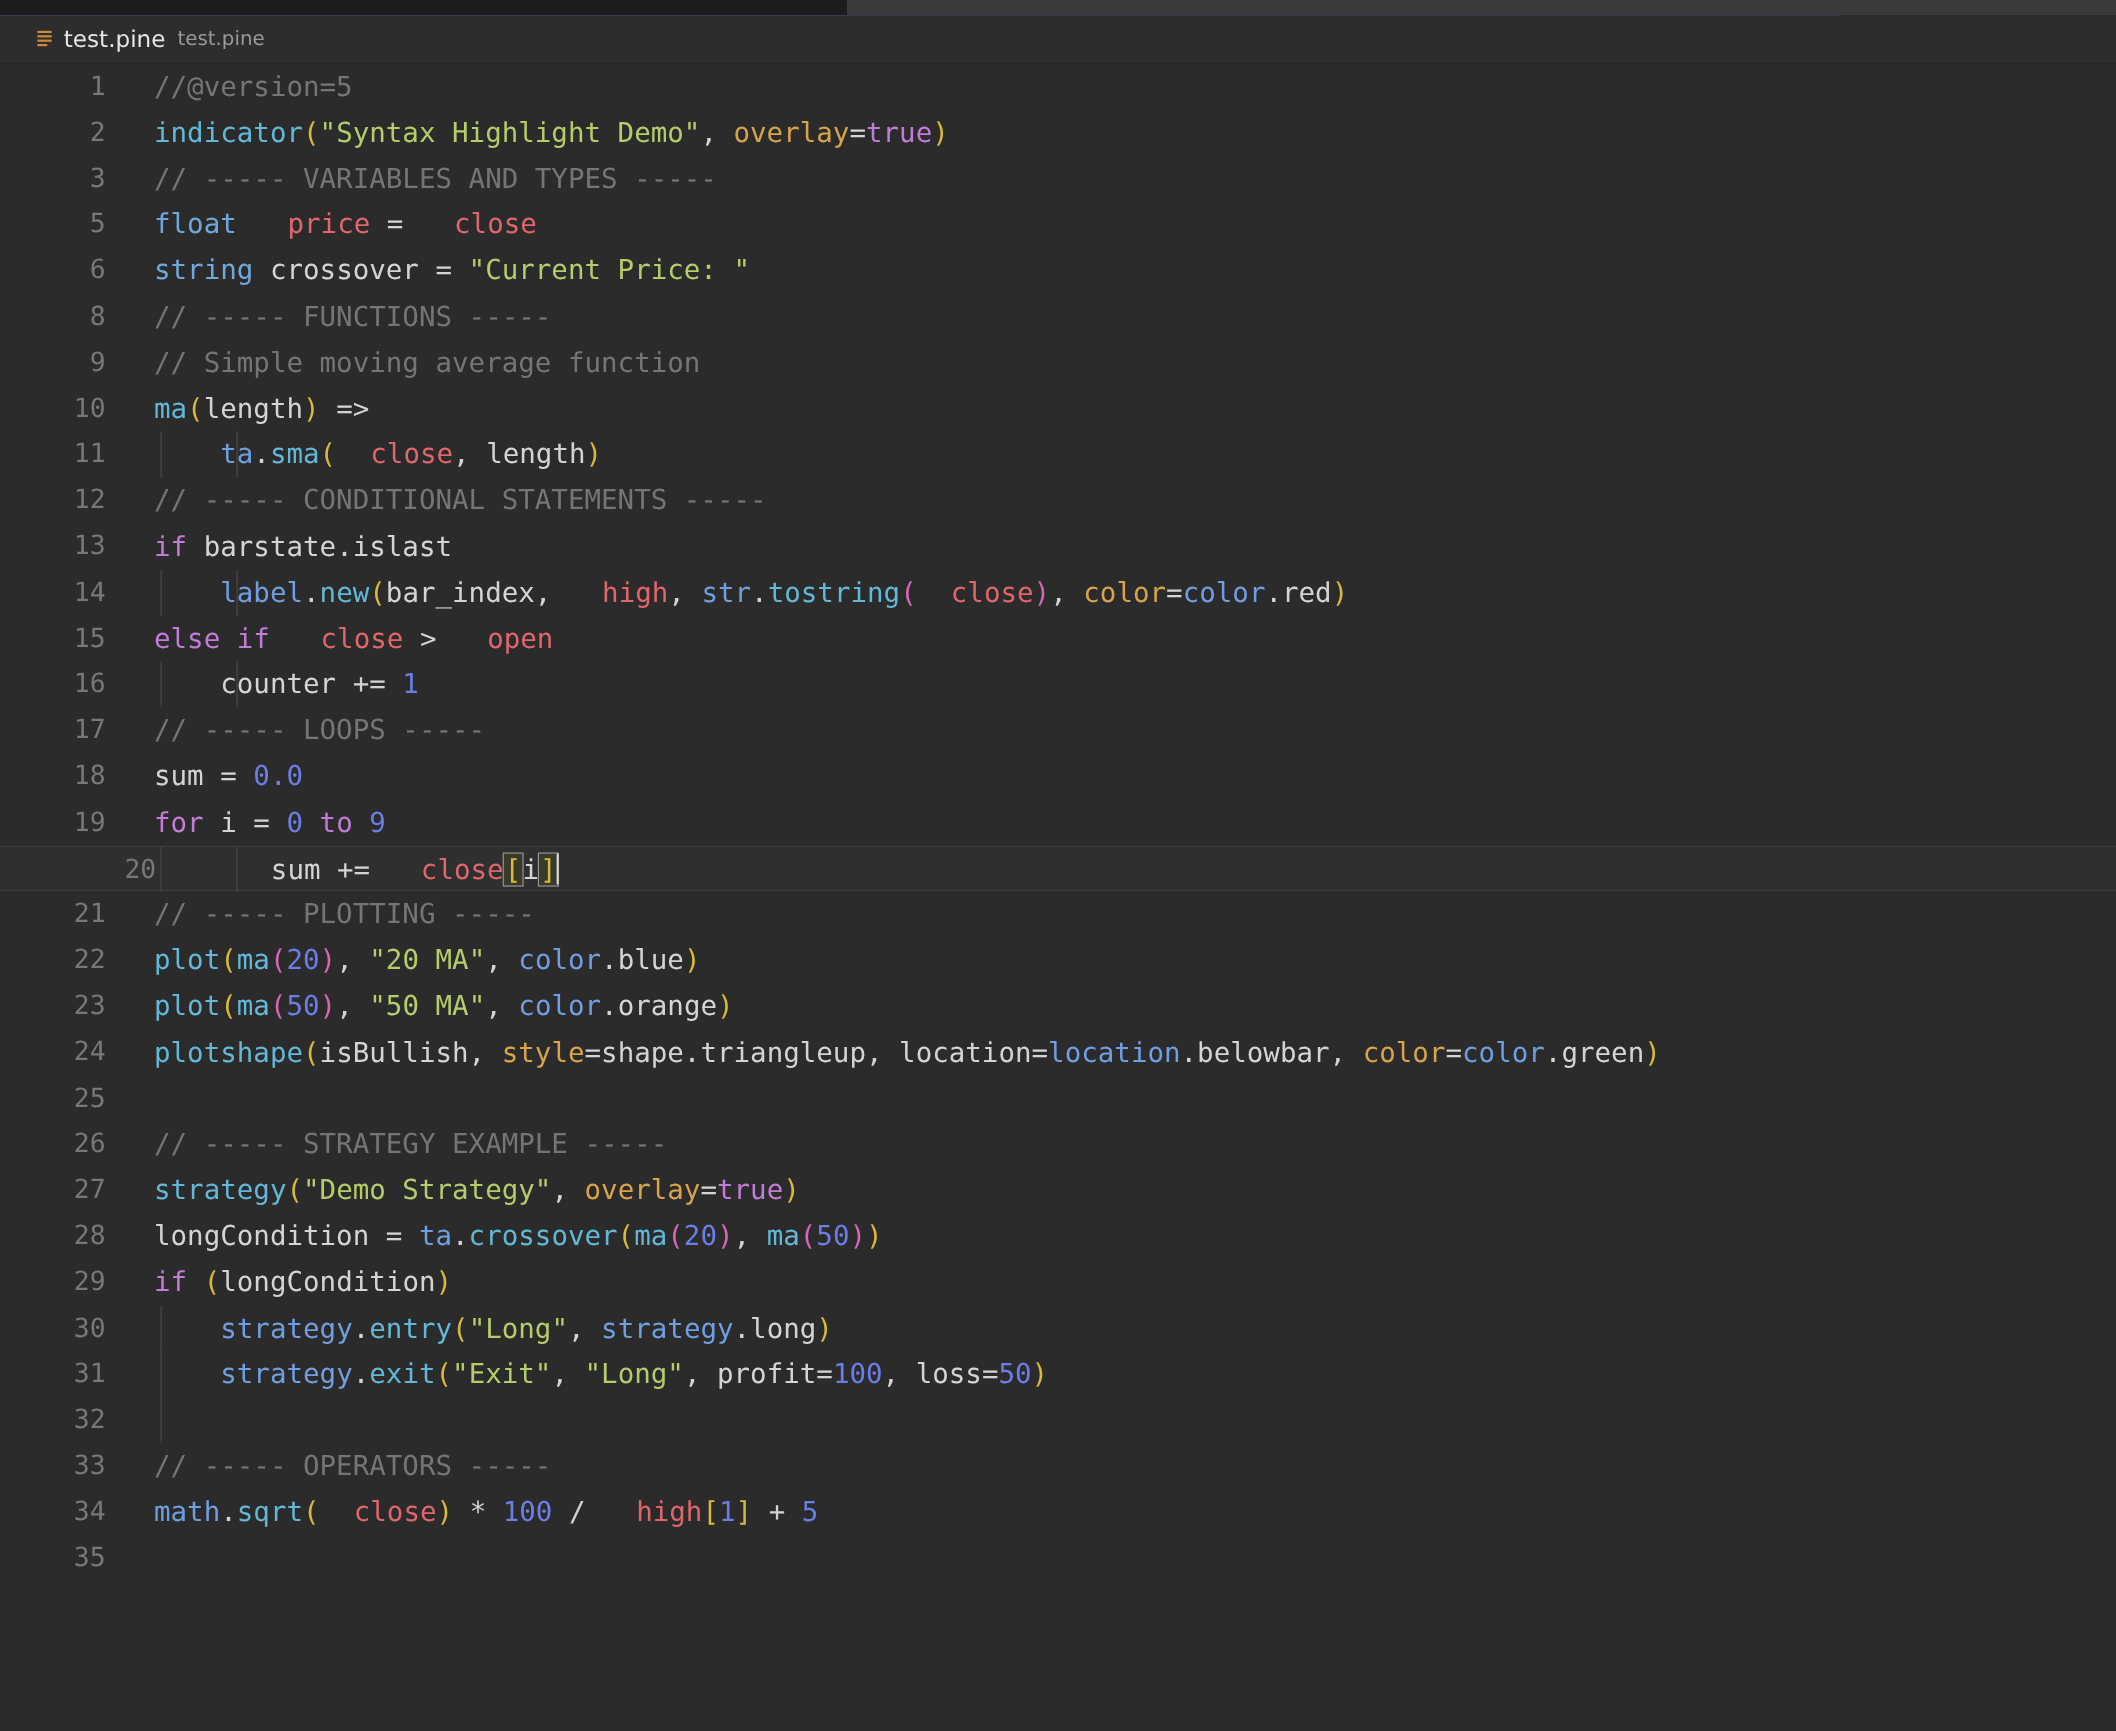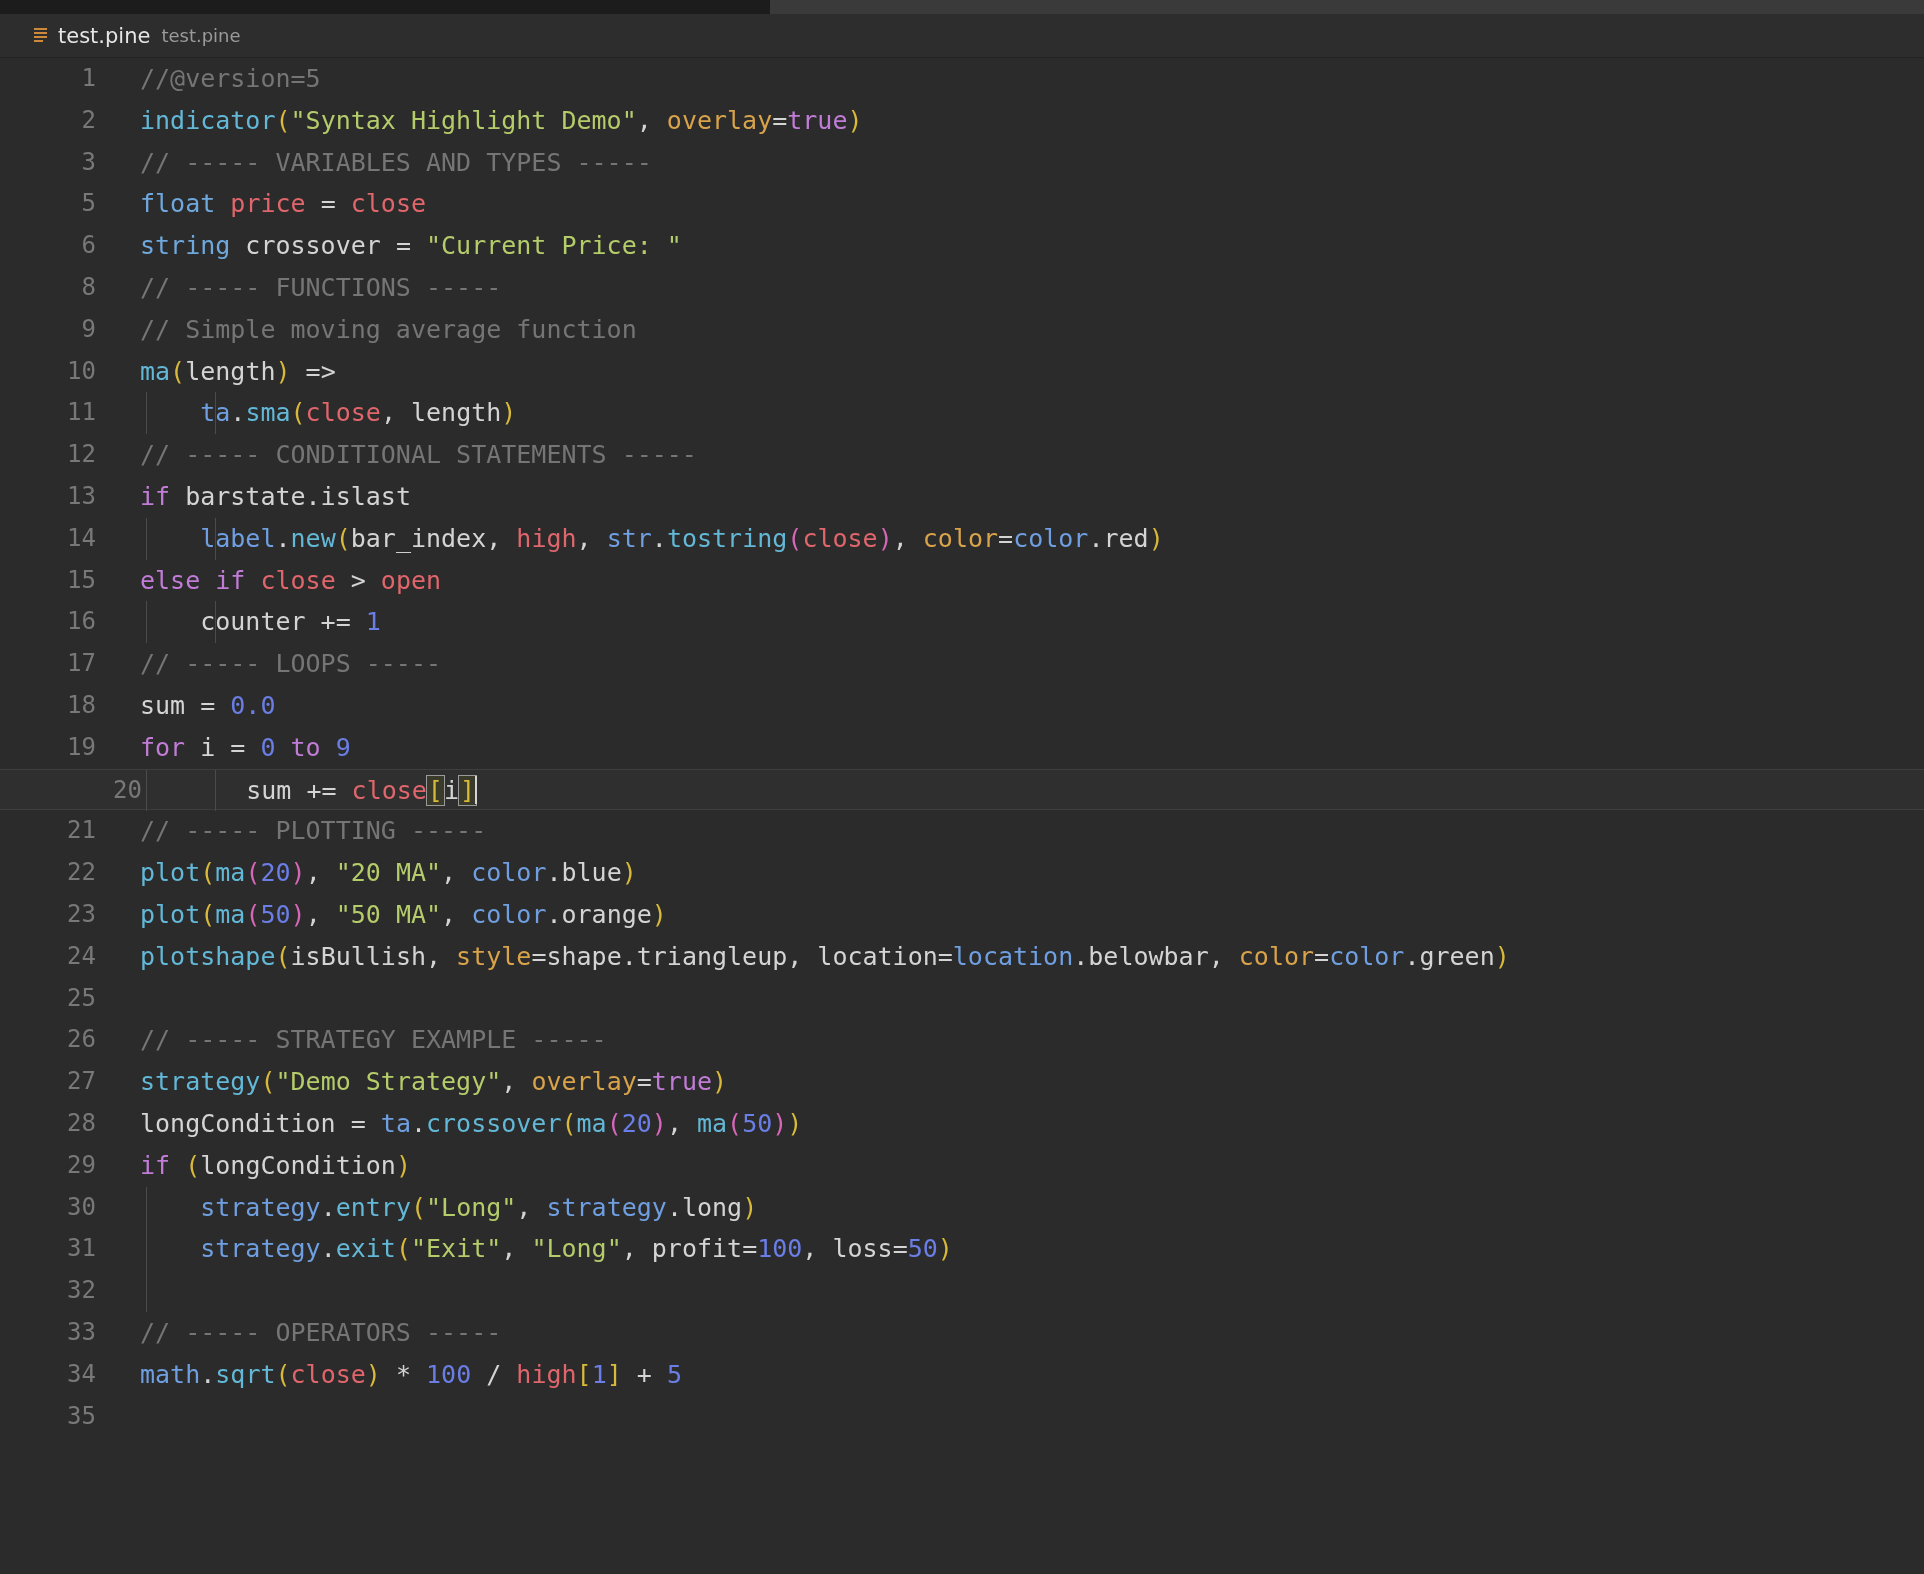--- a/index.html
+++ b/index.html
@@ -166,21 +166,21 @@
     vertical-align: -5px;
     margin-left: -1px;
   }
 
   
   .cmt  { color: #757575; }
   .kw   { color: #c07cd6; }   
   .type { color: #6fa8dc; }   
   .fn   { color: #62b8d6; }   
   .ns   { color: #6f9fe0; }   
-  .bvar { color: #e0666c; }   
+  .bvar { color: #e0666c; margin-left: 31px; }   
   .str  { color: #b5cc6a; }   
   .num  { color: #6a7ee6; }   
   .par  { color: #d8b93a; }   
   .par2 { color: #d667b8; }   
   .arg  { color: #d9a34a; }   
   .txt  { color: #d4d4d4; }   
 </style>
 </head>
 <body>
 

